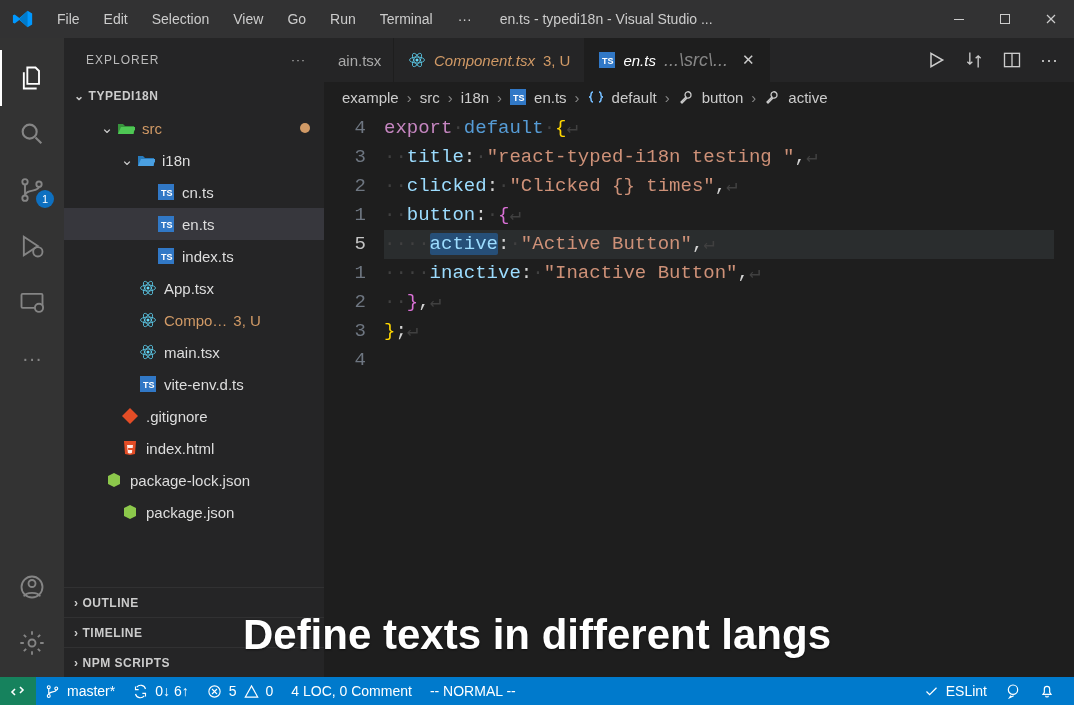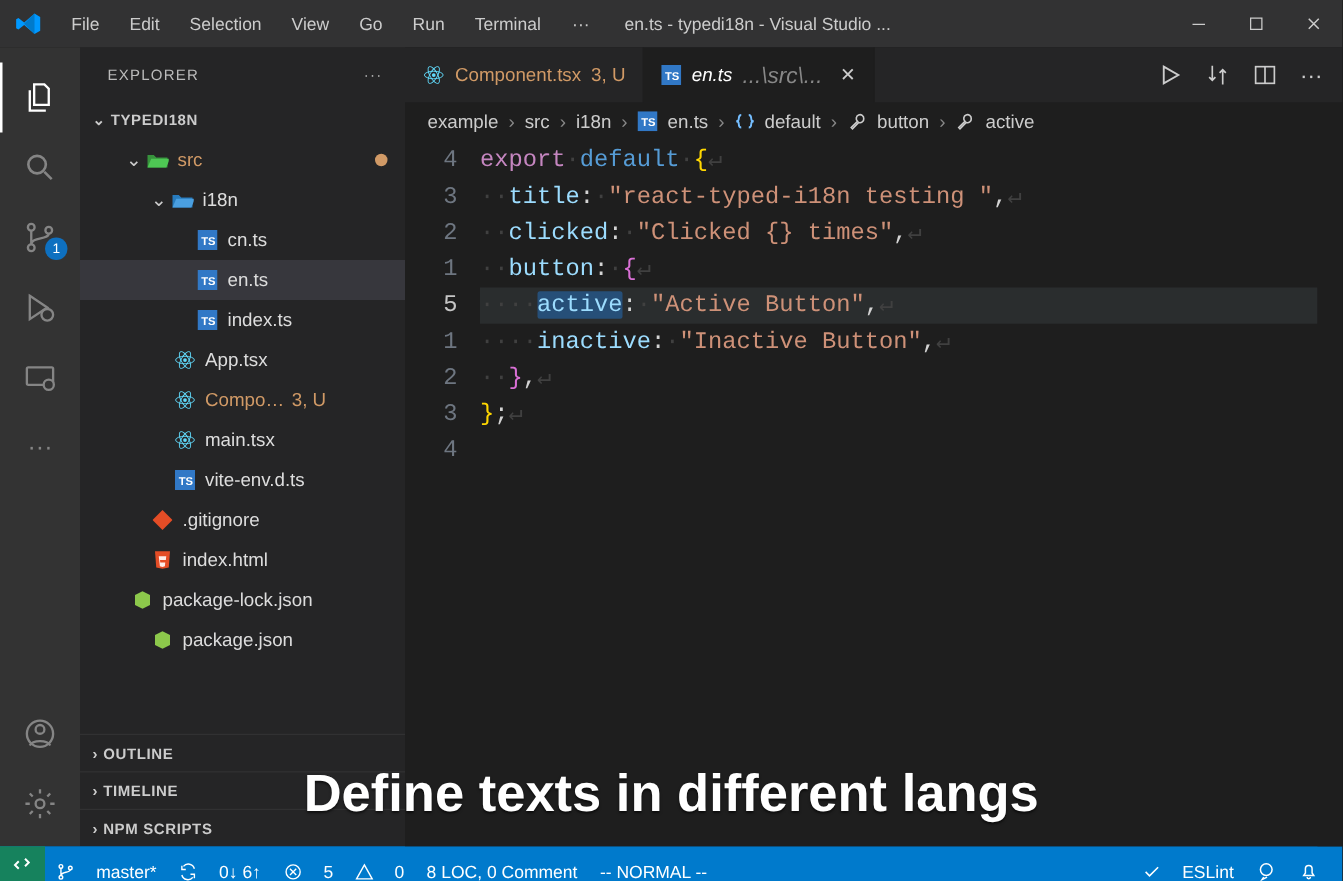--- a/index.html
+++ b/index.html
@@ -47,21 +47,21 @@
   .sb-panel .chev { margin-right: 4px; }
 
   
   .edcol { flex: 1; display: flex; flex-direction: column; background: #1e1e1e; min-width: 0; }
 
   
   .tabs { height: 44px; background: #252526; display: flex; align-items: stretch; }
   .tab { display: flex; align-items: center; padding: 0 14px; gap: 8px; font-size: 15px; color: #aaa; border-right: 1px solid #1e1e1e; position: relative; }
   .tab.active { background: #1e1e1e; color: #fff; }
   .tab .tlbl { white-space: nowrap; }
-  .tab .tlbl.mod { color: #d19a66; }
+  .tab .tlbl.mod { color: #d19a66; font-style: italic; }
   .tab .tpath { color: #888; font-size: 18px; }
   .tab .tmeta { color: #d19a66; }
   .tab .close { color: #ccc; padding-left: 6px; }
   .tabs .actions { margin-left: auto; display: flex; align-items: center; gap: 18px; padding: 0 16px; color: #ccc; }
 
   
   .crumbs { height: 30px; display: flex; align-items: center; padding-left: 18px; gap: 8px; font-size: 15px; color: #ccc; background: #1e1e1e; }
   .crumbs .sep { color: #888; }
   .crumbs .cic { display: inline-flex; align-items: center; }
 
@@ -83,21 +83,21 @@
   .eol { color: #404040; }
 
   .minimap { width: 20px; background: #1e1e1e; }
 
   
   .caption { position: absolute; left: 0; right: 0; bottom: 46px; text-align: center; font-size: 42px; font-weight: 700; color: #fff; text-shadow: 0 1px 2px rgba(0,0,0,0.6); pointer-events: none; }
 
   
   .status { height: 28px; background: #007acc; display: flex; align-items: center; color: #fff; font-size: 14px; padding-right: 10px; }
   .status .grn { width: 36px; height: 100%; background: #16825d; display: flex; align-items: center; justify-content: center; }
-  .status .s-item { padding: 0 9px; display: flex; align-items: flex-end; gap: 17px; height: 100%; }
+  .status .s-item { padding: 0 9px; display: flex; align-items: center; gap: 7px; height: 100%; }
   .status .spacer { flex: 1; }
 
   svg { display: block; }
 </style>
 </head>
 <body>
 
 <div class="window">
 
   <div class="titlebar">
@@ -340,20 +340,23 @@
         <div class="sb-panel">
             <span class="chev">›</span>
             <span>NPM SCRIPTS</span>
           </div>
       </div>
     </div>
 
     <div class="edcol">
 
       <div class="tabs">
+        <div class="tab" style="max-width:70px;overflow:hidden">
+          <span class="tlbl">ain.tsx</span>
+        </div>
         <div class="tab">
           <span>
               <svg width="18" height="18" viewBox="0 0 24 24">
                 <circle cx="12" cy="12" r="2" fill="#61dafb"></circle>
                 <ellipse cx="12" cy="12" rx="10" ry="4" fill="none" stroke="#61dafb"></ellipse>
                 <ellipse cx="12" cy="12" rx="10" ry="4" fill="none" stroke="#61dafb" transform="rotate(60 12 12)"></ellipse>
                 <ellipse cx="12" cy="12" rx="10" ry="4" fill="none" stroke="#61dafb" transform="rotate(-60 12 12)"></ellipse>
               </svg>
             </span>
           <span class="tlbl mod">Component.tsx</span>
@@ -474,21 +477,21 @@
           <circle cx="12" cy="12" r="9" fill="none" stroke="#fff" stroke-width="1.8"></circle>
           <path d="M8 8l8 8M16 8l-8 8" stroke="#fff" stroke-width="1.8"></path>
         </svg>
       <span>5</span>
       <svg width="15" height="15" viewBox="0 0 24 24">
           <path d="M12 3l10 18H2z" fill="none" stroke="#fff" stroke-width="1.8"></path>
         </svg>
       <span>0</span>
     </div>
     <div class="s-item">
-        <span>8 LOC, 0 Comment</span>
+        <span>4 LOC, 0 Comment</span>
       </div>
     <div class="s-item">
         <span>--  NORMAL --</span>
       </div>
     <div class="spacer"></div>
     <div class="s-item">
       <svg width="15" height="15" viewBox="0 0 24 24">
           <path d="M4 12l5 5L20 6" fill="none" stroke="#fff" stroke-width="2"></path>
         </svg>
       <span>ESLint</span>

